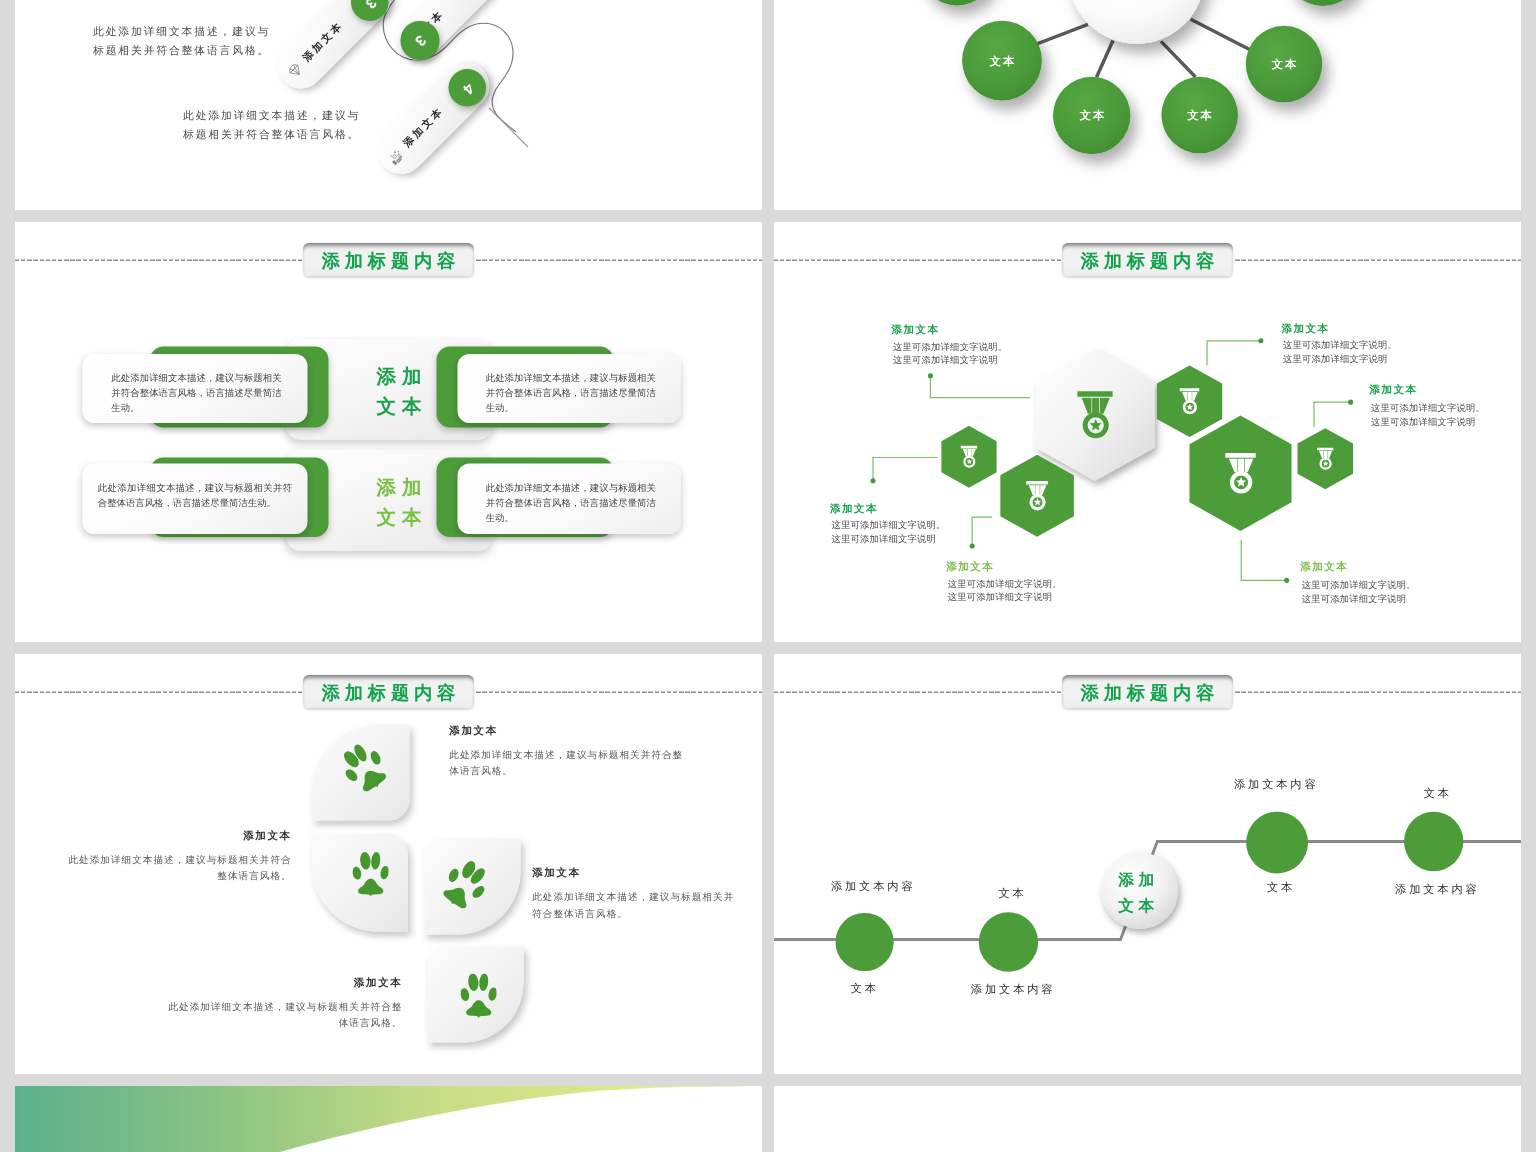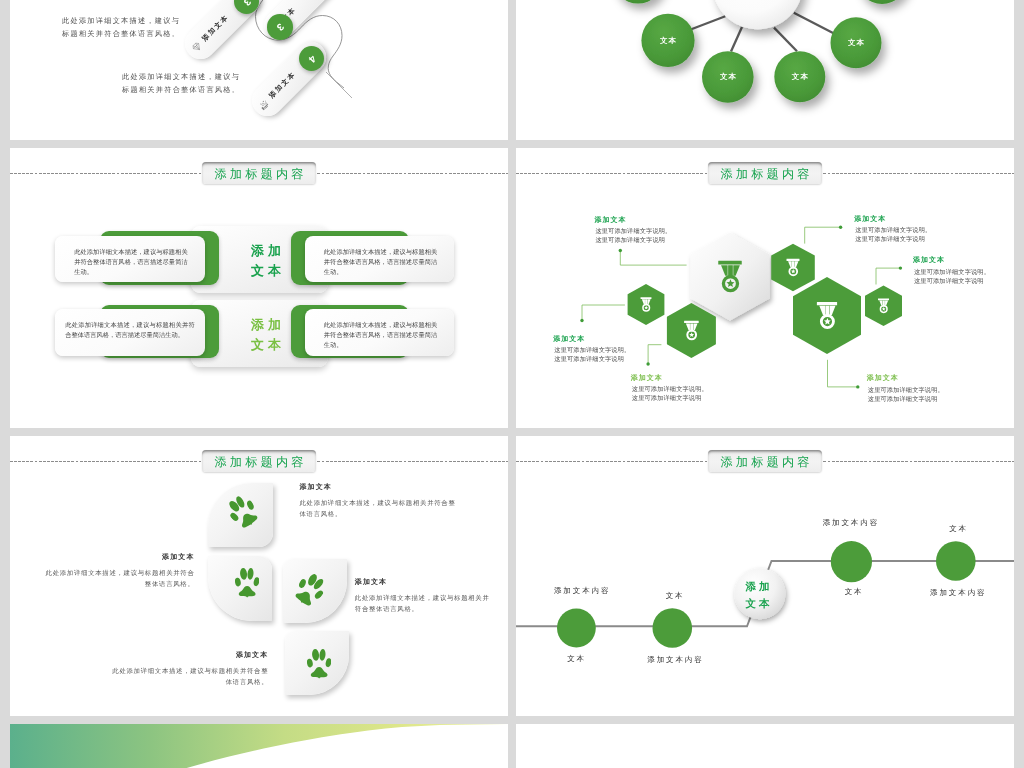--- a/index.html
+++ b/index.html
@@ -19,21 +19,21 @@
 
   
   .tline{position:absolute;left:0;right:0;top:25px;height:1px;
          background-image:repeating-linear-gradient(90deg,#8c8c8c 0 2.9px,rgba(0,0,0,0) 2.9px 4.1px);}
   .tbox{position:absolute;left:50%;top:14.5px;transform:translateX(-50%);
         width:114px;height:22px;border-radius:4px;
         background:linear-gradient(180deg,#e9e9e9 0%,#f0f0f0 22%,#f3f3f3 55%,#ededed 100%);
         box-shadow:inset 0 2.6px 2.6px -1px rgba(60,60,60,.62),
                    0 1px 1.6px rgba(0,0,0,.16);
         display:flex;align-items:center;justify-content:center;}
-  .tbox span{font-size:12.2px;font-weight:normal;color:#15a24d;letter-spacing:3.2px;
+  .tbox span{font-size:12.2px;font-weight:bold;color:#15a24d;letter-spacing:3.2px;
              line-height:1;text-indent:3.2px;position:relative;top:1.5px;}
 
   
   .panel{position:absolute;border-radius:9px;
          background:linear-gradient(160deg,#ffffff 0%,#f6f6f6 45%,#e9e9e9 100%);
          box-shadow:0 3px 6px rgba(0,0,0,.20);}
   .gbox{position:absolute;background:#4c9c3a;border-radius:9px;
         box-shadow:0 2px 4px rgba(0,0,0,.22);}
   .wbox{position:absolute;border-radius:8px;box-sizing:border-box;
         padding:12px 17px 0 19px;

